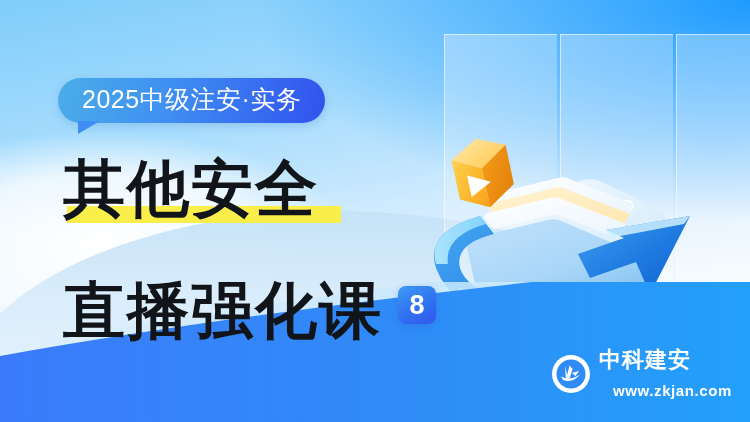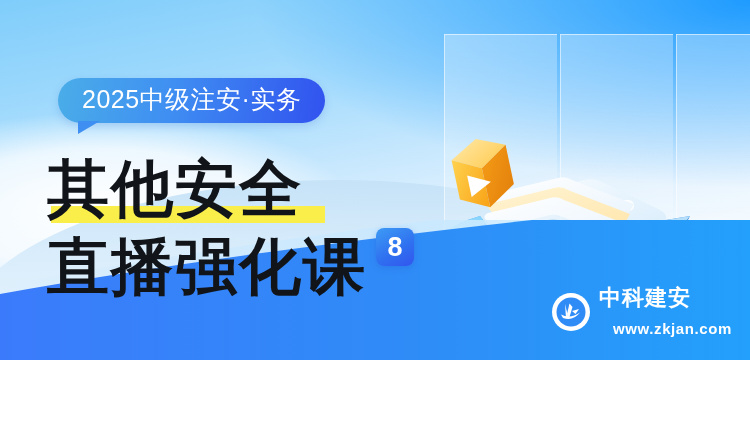--- a/index.html
+++ b/index.html
@@ -3,21 +3,21 @@
 <meta charset="utf-8">
 <style>
   html, body {
     margin: 0;
     padding: 0;
     background: #ffffff;
   }
   #banner {
     position: relative;
     width: 750px;
-    height: 360px;
+    height: 422px;
     overflow: hidden;
     font-family: "Liberation Sans", "DejaVu Sans", sans-serif;
     background: #ef4444;
   }
 
   
   .bg-sky {
     position: absolute;
     inset: 0;
     background:
@@ -91,21 +91,21 @@
     bottom: -11px;
     width: 0; height: 0;
     border-left: 0 solid transparent;
     border-right: 22px solid transparent;
     border-top: 13px solid #3f8ff2;
   }
 
   
   .headline {
     position: absolute;
-    left: 47px;
+    left: 63px;
     top: 150px;
     width: 420px;
   }
   .hl-line {
     position: relative;
     font-family: "Liberation Serif", "DejaVu Serif", serif;
     font-weight: 700;
     font-size: 62px;
     line-height: 78px;
     color: #111418;
@@ -115,21 +115,21 @@
   .hl-highlight {
     position: absolute;
     left: 4px;
     top: 56px;
     width: 274px;
     height: 17px;
     background: #faee4b;
     z-index: 0;
   }
   .hl-text { position: relative; z-index: 1; }
-  .hl-line-2 { display: flex; align-items: flex-start; gap: 9px; }
+  .hl-line-2 { display: flex; align-items: center; gap: 15px; margin-top: 44px; }
 
   .num-badge {
     display: inline-flex;
     align-items: center;
     justify-content: center;
     width: 38px;
     height: 38px;
     border-radius: 8px;
     background: linear-gradient(150deg, #3d9bf5 0%, #2f6ff0 60%, #3355ee 100%);
     color: #ffffff;

